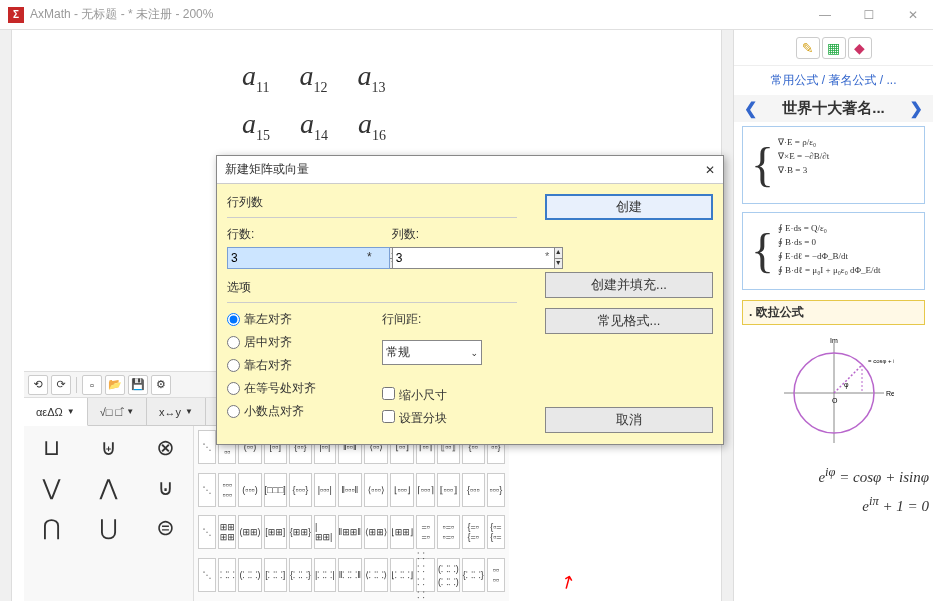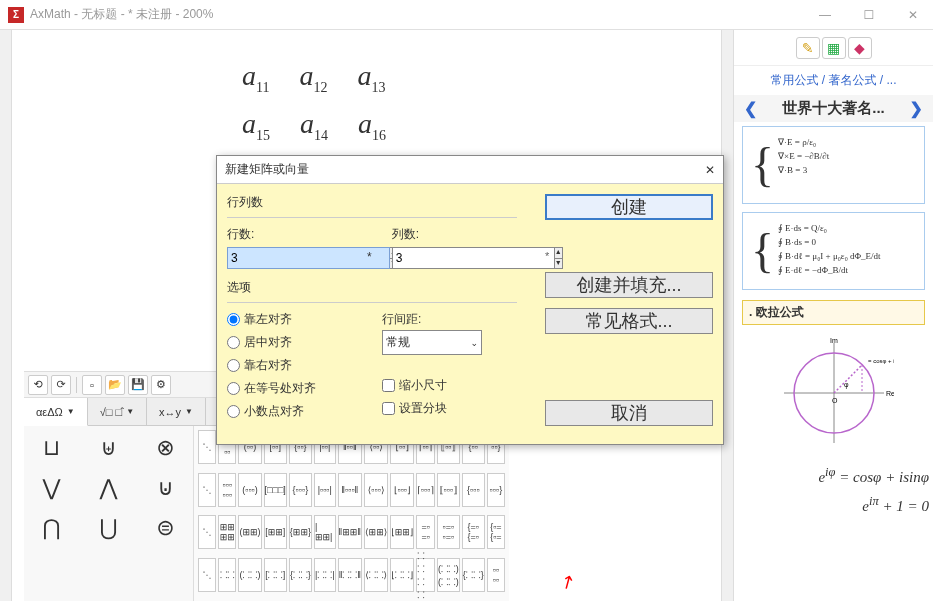--- a/index.html
+++ b/index.html
@@ -53,24 +53,24 @@
 .field{display:flex;flex-direction:column;gap:4px;}
 .field label{font-size:12px;}
 .spinner{display:flex;width:120px;}
 .spinner input{flex:1;border:1px solid #7a9fd4;padding:3px;font-size:12px;background:#cce5ff;}
 .spinner .spin-btns{width:16px;border:1px solid #888;border-left:none;display:flex;flex-direction:column;}
 .spinner .spin-btns div{flex:1;font-size:7px;text-align:center;background:#eee;border-bottom:1px solid #888;}
 .spinner.plain input{background:#fff;border-color:#888;}
 .mult{align-self:flex-end;padding-bottom:5px;}
 .radio-row{display:flex;align-items:center;gap:4px;margin-bottom:6px;font-size:12px;}
 .radio-row input{margin:0;}
-.check-row{display:flex;align-items:center;gap:4px;margin-bottom:6px;font-size:12px;}
+.check-row{display:flex;align-items:flex-start;gap:4px;margin-bottom:6px;font-size:12px;}
 .opts-container{display:flex;gap:20px;}
 .opts-col{flex:1;}
-.dlg-btn{height:26px;border:1px solid #888;background:#e8e8e8;font-size:18px;cursor:pointer;display:flex;align-items:center;justify-content:center;}
+.dlg-btn{height:26px;border:1px solid #888;background:#e8e8e8;font-size:13px;cursor:pointer;display:flex;align-items:center;justify-content:center;}
 .dlg-btn.primary{border:2px solid #3a7bc8;background:#e8f0fc;}
 .select-box{width:100px;border:1px solid #888;padding:3px;font-size:12px;background:#fff;display:flex;justify-content:space-between;align-items:center;}
 .red-arrow{position:absolute;bottom:8px;left:560px;color:red;font-size:18px;z-index:50;transform:rotate(-30deg);}
 </style>
 </head>
 <body>
 
 <div class="titlebar">
   <div class="logo">Σ</div>
   <div class="title">
@@ -223,22 +223,22 @@
         <div>∇·E = ρ/ε₀</div>
         <div>∇×E = −∂B/∂t</div>
         <div>∇·B = 3</div>
       </div>
     </div>
     <div class="formula-box">
       <span class="brace">{</span>
       <div class="eqs">
         <div>∮ E·ds = Q/ε₀</div>
         <div>∮ B·ds = 0</div>
+        <div>∮ E·dℓ = −dΦ_B/dt</div>
         <div>∮ B·dℓ = μ₀I + μ₀ε₀ dΦ_E/dt</div>
-        <div>∮ E·dℓ = −dΦ_B/dt</div>
       </div>
     </div>
     <div class="formula-section">. 欧拉公式</div>
     <div class="circle-diagram">
       <svg width="120" height="120" viewBox="0 0 120 120">
         <line x1="10" y1="60" x2="110" y2="60" stroke="#888" stroke-width="1"></line>
         <line x1="60" y1="10" x2="60" y2="110" stroke="#888" stroke-width="1"></line>
         <circle cx="60" cy="60" r="40" fill="none" stroke="#b866cc" stroke-width="1.5"></circle>
         <line x1="60" y1="60" x2="88" y2="32" stroke="#b866cc" stroke-width="1.5" stroke-dasharray="2,2"></line>
         <line x1="88" y1="32" x2="88" y2="60" stroke="#b866cc" stroke-width="1" stroke-dasharray="2,2"></line>
@@ -309,21 +309,21 @@
           <div class="radio-row">
               <input type="radio" style="">
               <span>在等号处对齐</span>
             </div>
           <div class="radio-row">
               <input type="radio" style="">
               <span>小数点对齐</span>
             </div>
         </div>
         <div class="opts-col">
-          <label style="display:block;margin-bottom:2px">行间距:</label>
+          <label style="display:block;margin-bottom:12px">行间距:</label>
           <div class="select-box">
             <span>常规</span>
               <span style="font-size:9px">⌄</span>
           </div>
           <div style="height:22px"></div>
           <div class="check-row">
               <input type="checkbox" style="">
               <span>缩小尺寸</span>
             </div>
           <div class="check-row">

